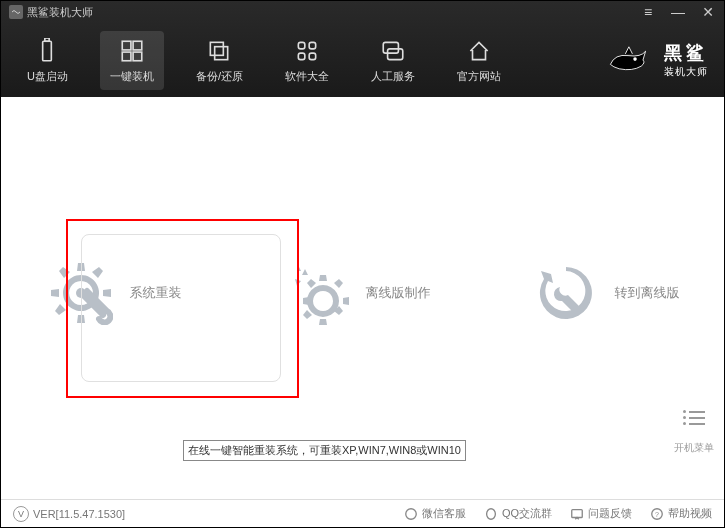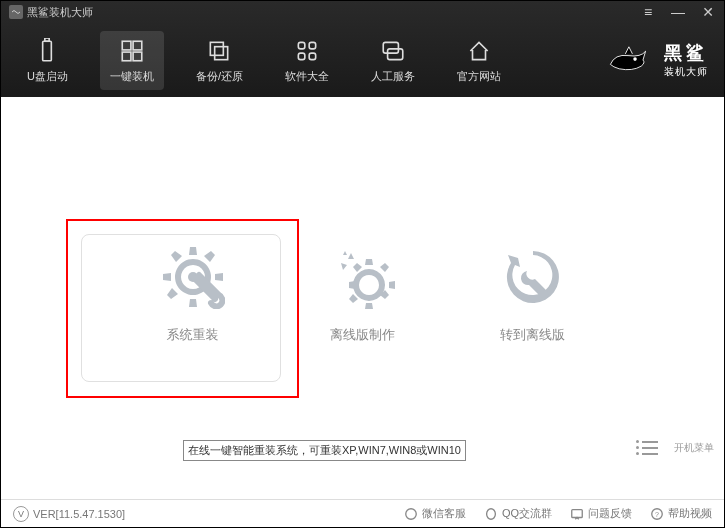--- a/index.html
+++ b/index.html
@@ -17,31 +17,31 @@
 .nav-item.active { background: rgba(255,255,255,0.12); }
 .nav-icon { width: 28px; height: 28px; display: flex; align-items: center; justify-content: center; }
 .nav-icon svg { width: 26px; height: 26px; stroke: #ddd; fill: none; stroke-width: 1.5; }
 .brand { margin-left: auto; display: flex; align-items: center; gap: 14px; }
 .brand-logo { width: 44px; height: 44px; }
 .brand-text { color: #fff; }
 .brand-text .b1 { font-size: 18px; font-weight: bold; letter-spacing: 4px; }
 .brand-text .b2 { font-size: 10px; letter-spacing: 1px; }
 
 .content { position: relative; height: 392px; display: flex; align-items: center; justify-content: center; gap: 100px; }
-.feature { display: flex; flex-direction: column; align-items: center; gap: 14px; cursor: pointer; }
+.feature { display: flex; flex-direction: row; align-items: center; gap: 14px; cursor: pointer; }
 .feature-icon { width: 70px; height: 70px; display: flex; align-items: center; justify-content: center; }
 .feature-icon svg { width: 64px; height: 64px; fill: #b8bfc7; }
 .feature-label { color: #888; font-size: 13px; }
 
 .highlight-box { position: absolute; left: 65px; top: 122px; width: 233px; height: 179px; border: 2px solid #ff0000; pointer-events: none; }
 .card-border { position: absolute; left: 80px; top: 137px; width: 200px; height: 148px; border: 1px solid #e0e0e0; border-radius: 8px; pointer-events: none; }
 
 .tooltip { position: absolute; left: 182px; top: 343px; background: #fff; border: 1px solid #888; font-size: 11px; padding: 2px 4px; color: #333; white-space: nowrap; }
 
-.sidebar-right { position: absolute; right: 10px; bottom: 34px; display: flex; align-items: center; gap: 16px; color: #999; font-size: 10px; cursor: pointer; }
+.sidebar-right { position: absolute; right: 10px; bottom: 34px; display: flex; flex-direction: column; align-items: center; gap: 16px; color: #999; font-size: 10px; cursor: pointer; }
 .menu-lines { display: flex; flex-direction: column; gap: 3px; }
 .menu-lines div { display: flex; align-items: center; gap: 3px; }
 .menu-lines .dot { width: 3px; height: 3px; border-radius: 50%; background: #999; }
 .menu-lines .line { width: 16px; height: 2px; background: #999; }
 
 .statusbar { position: absolute; bottom: 0; left: 0; right: 0; height: 28px; border-top: 1px solid #ddd; display: flex; align-items: center; padding: 0 12px; font-size: 11px; color: #777; gap: 18px; }
 .status-left { display: flex; align-items: center; gap: 4px; }
 .status-right { margin-left: auto; display: flex; align-items: flex-start; gap: 18px; }
 .status-item { display: flex; align-items: center; gap: 4px; cursor: pointer; }
 .status-item svg { width: 14px; height: 14px; fill: none; stroke: #888; stroke-width: 1.5; }

